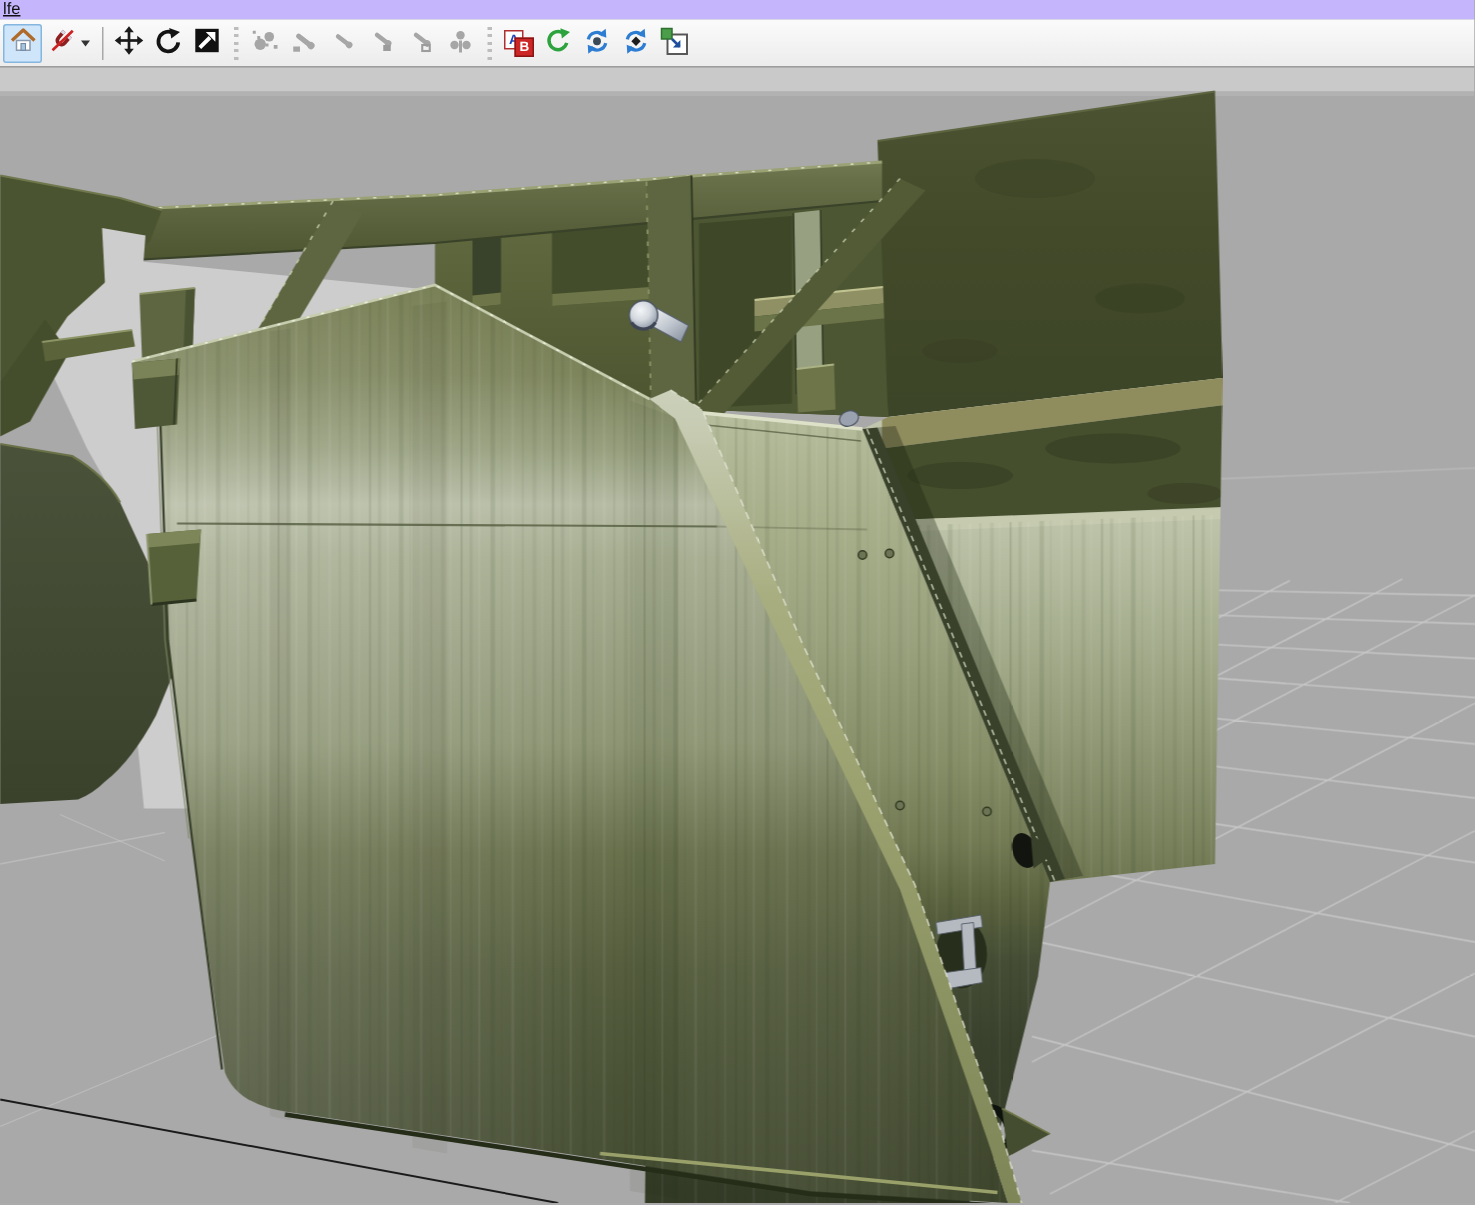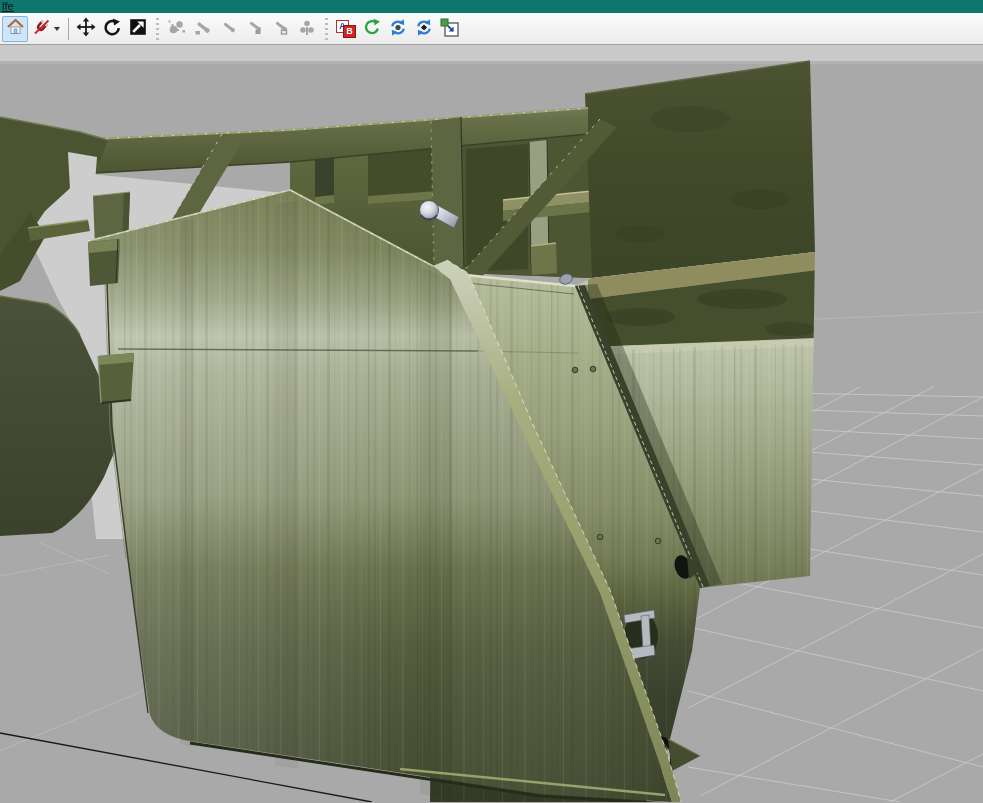--- a/index.html
+++ b/index.html
@@ -3,21 +3,21 @@
 <meta charset="utf-8">
 <style>
   html,body{margin:0;padding:0;}
   body{
     width:983px;height:803px;overflow:hidden;
     font-family:"Liberation Sans", sans-serif;
     background:#ababab;
   }
   
   .titlebar{
-    height:13px;background:#0f766e;
+    height:13px;background:#c4b5fd;
     font-size:11px;line-height:13px;color:#111;
     padding-left:2px;
     text-decoration:underline;
   }
   
   .toolbar{
     height:32px;
     background:linear-gradient(#fbfbfb,#ececec);
     border-bottom:1px solid #9d9d9d;
     display:flex;align-items:center;

